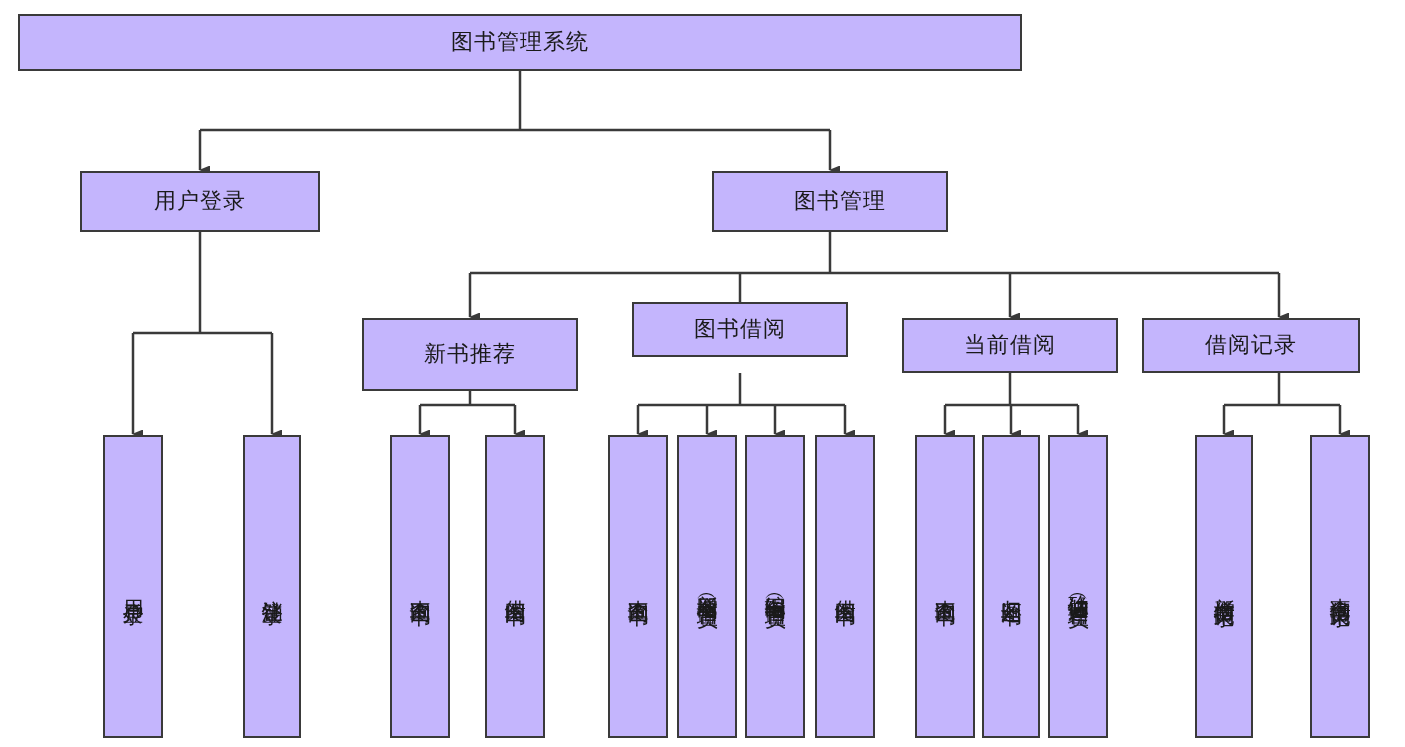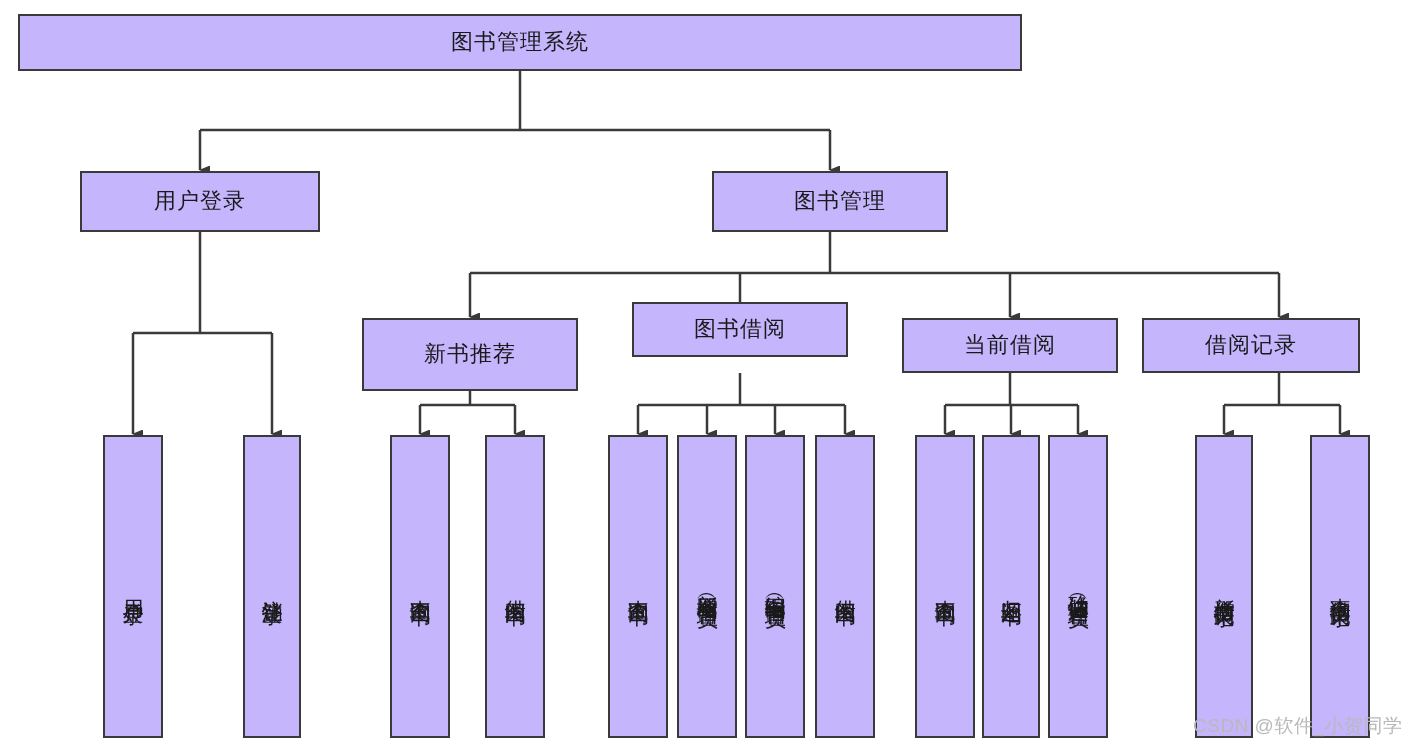--- a/index.html
+++ b/index.html
@@ -163,14 +163,13 @@
       <div class="node vert" style="left: 1048px; top: 435px; width: 60px; height: 303px;">
         <span class="label">确认归还（管理员）</span>
       </div>
       <div class="node vert" style="left: 1195px; top: 435px; width: 58px; height: 303px;">
         <span class="label">新增借阅记录</span>
       </div>
       <div class="node vert" style="left: 1310px; top: 435px; width: 60px; height: 303px;">
         <span class="label">查询借阅记录</span>
       </div>
     </div>
-  <div class="watermark" style="left: 1193px; top: 713px;">CSDN @软件_小贺同学</div>
 </div>
 
 </body></html>

